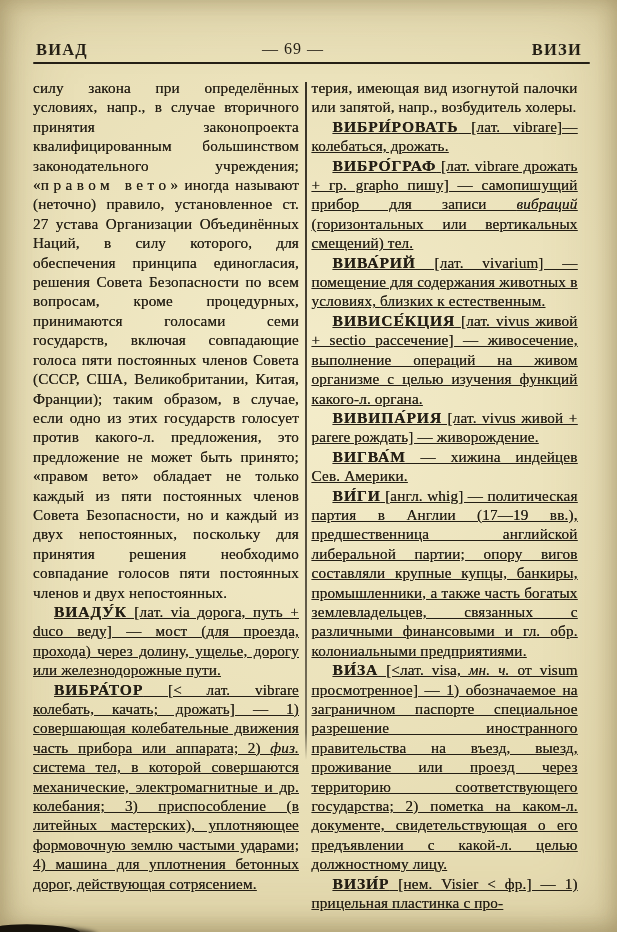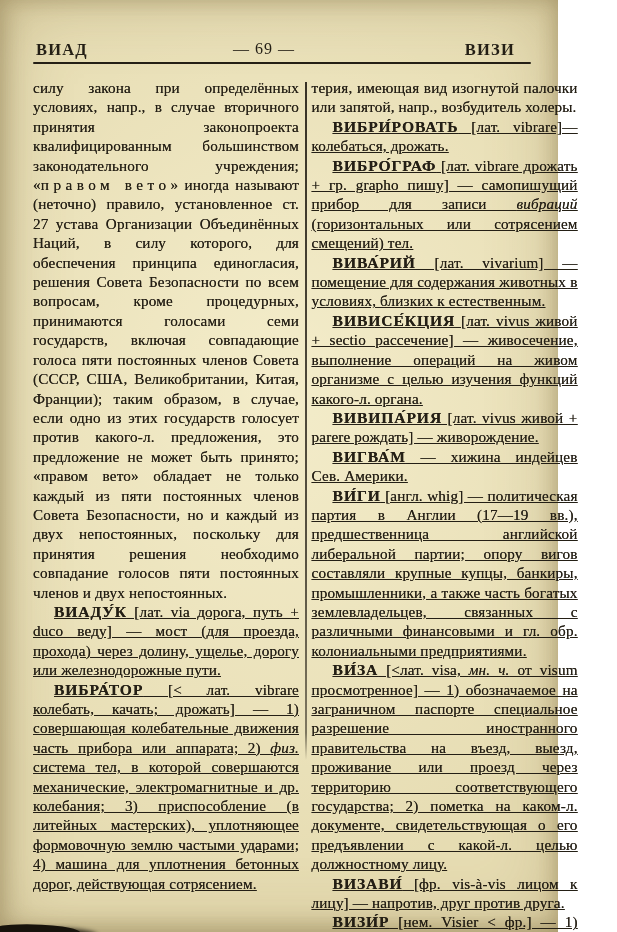--- a/index.html
+++ b/index.html
@@ -3,21 +3,21 @@
 <meta charset="utf-8">
 <style>
   html, body {
     margin: 0; padding: 0;
     width: 617px; height: 932px;
     overflow: hidden;
     font-family: "Liberation Serif", "DejaVu Serif", serif;
   }
   .page {
     position: relative;
-    width: 558px; height: 932px;
+    width: 617px; height: 932px;
     background:
       radial-gradient(ellipse 120% 90% at 50% 42%, rgba(255,250,222,0.55) 0%, rgba(255,250,222,0) 60%),
       var(--paper, #e6dcb2);
     box-shadow:
       inset 0 0 70px rgba(125,103,52,0.30),
       inset 10px 0 22px rgba(104,86,44,0.18),
       inset -6px 0 18px rgba(104,86,44,0.12),
       inset 0 -8px 20px rgba(104,86,44,0.18);
     color: var(--ink, #241f15);
   }
@@ -25,24 +25,24 @@
     position: absolute;
     top: 40px; left: 36px; right: 30px;
     height: 22px;
     font-size: 16.5px;
   }
   .guide-word {
     font-weight: bold;
     letter-spacing: 1.2px;
   }
   .guide-left { position: absolute; left: 0; top: 0; }
-  .guide-right { position: absolute; right: 13px; top: 0; }
+  .guide-right { position: absolute; right: 5px; top: 0; }
   .page-number {
     position: absolute; left: 197px; top: 0;
-    width: 120px; text-align: left;
+    width: 120px; text-align: center;
     font-size: 16px; letter-spacing: 1px;
   }
   .header-rule {
     position: absolute;
     top: 62px; left: 33px; right: 27px;
     height: 2px;
     background: var(--ink, #241f15);
     box-shadow: 0 2px 0 -1px rgba(36,31,21,0.65);
     border-radius: 1px;
   }
@@ -104,27 +104,26 @@
     <div class="column" id="col-left">
         <p class="para"><span class="run-n">силу закона при определённых условиях, напр., в случае вторичного принятия законопроекта квалифицированным большинством законодательного учреждения; «</span><span class="run-sp">правом вето</span><span class="run-n">» иногда называют (неточно) правило, установленное ст. 27 устава Организации Объединённых Наций, в силу которого, для обеспечения принципа единогласия, решения Совета Безопасности по всем вопросам, кроме процедурных, принимаются голосами семи государств, включая совпадающие голоса пяти постоянных членов Совета (СССР, США, Великобритании, Китая, Франции); таким образом, в случае, если одно из этих государств голосует против какого-л. предложения, это предложение не может быть принято; «правом вето» обладает не только каждый из пяти постоянных членов Совета Безопасности, но и каждый из двух непостоянных, поскольку для принятия решения необходимо совпадание голосов пяти постоянных членов и двух непостоянных.</span></p>
         <p class="para indent"><span class="run-b">ВИАДУ́К</span><span class="run-n"> [лат. via дорога, путь + duco веду] — мост (для проезда, прохода) через долину, ущелье, дорогу или железнодорожные пути.</span></p>
         <p class="para indent"><span class="run-b">ВИБРА́ТОР</span><span class="run-n"> [&lt; лат. vibrare колебать, качать; дрожать] — 1) совершающая колебательные движения часть прибора или аппарата; 2) </span><span class="run-i">физ.</span><span class="run-n"> система тел, в которой совершаются механические, электромагнитные и др. колебания; 3) приспособление (в литейных мастерских), уплотняющее формовочную землю частыми ударами; 4) машина для уплотнения бетонных дорог, действующая сотрясением.</span></p>
         <p class="para indent"></p>
       </div>
     <div class="col-divider"></div>
     <div class="column" id="col-right">
         <p class="para"><span class="run-n">терия, имеющая вид изогнутой палочки или запятой, напр., возбудитель холеры.</span></p>
         <p class="para indent"><span class="run-b">ВИБРИ́РОВАТЬ</span><span class="run-n"> [лат. vibrare]— колебаться, дрожать.</span></p>
-        <p class="para indent"><span class="run-b">ВИБРО́ГРАФ</span><span class="run-n"> [лат. vibrare дрожать + гр. grapho пишу] — самопишущий прибор для записи </span><span class="run-i">вибраций</span><span class="run-n"> (горизонтальных или сотрясением смещений) тел.</span></p>
+        <p class="para indent"><span class="run-b">ВИБРО́ГРАФ</span><span class="run-n"> [лат. vibrare дрожать + гр. grapho пишу] — самопишущий прибор для записи </span><span class="run-i">вибраций</span><span class="run-n"> (горизонтальных или вертикальных смещений) тел.</span></p>
         <p class="para indent"><span class="run-b">ВИВА́РИЙ</span><span class="run-n"> [лат. vivarium] — помещение для содержания животных в условиях, близких к естественным.</span></p>
         <p class="para indent"><span class="run-b">ВИВИСЕ́КЦИЯ</span><span class="run-n"> [лат. vivus живой + sectio рассечение] — живосечение, выполнение операций на живом организме с целью изучения функций какого-л. органа.</span></p>
         <p class="para indent"><span class="run-b">ВИВИПА́РИЯ</span><span class="run-n"> [лат. vivus живой + parere рождать] — живорождение.</span></p>
         <p class="para indent"><span class="run-b">ВИГВА́М</span><span class="run-n"> — хижина индейцев Сев. Америки.</span></p>
         <p class="para indent"><span class="run-b">ВИ́ГИ</span><span class="run-n"> [англ. whig] — политическая партия в Англии (17—19 вв.), предшественница английской либеральной партии; опору вигов составляли крупные купцы, банкиры, промышленники, а также часть богатых землевладельцев, связанных с различными финансовыми и гл. обр. колониальными предприятиями.</span></p>
         <p class="para indent"><span class="run-b">ВИ́ЗА</span><span class="run-n"> [&lt;лат. visa, </span><span class="run-i">мн. ч.</span><span class="run-n"> от visum просмотренное] — 1) обозначаемое на заграничном паспорте специальное разрешение иностранного правительства на въезд, выезд, проживание или проезд через территорию соответствующего государства; 2) пометка на каком-л. документе, свидетельствующая о его предъявлении с какой-л. целью должностному лицу.</span></p>
-        <p class="para indent"><span class="run-b">ВИЗАВИ́</span><span class="run-n"> [фр. vis-à-vis лицом к лицу] — напротив, друг против друга.</span></p>
         <p class="para indent"><span class="run-b">ВИЗИ́Р</span><span class="run-n"> [нем. Visier &lt; фр.] — 1) прицельная пластинка с про-</span></p>
       </div>
   </div>
 
   <div class="ink-smudge"></div>
 
 </div>
 
 </body></html>

